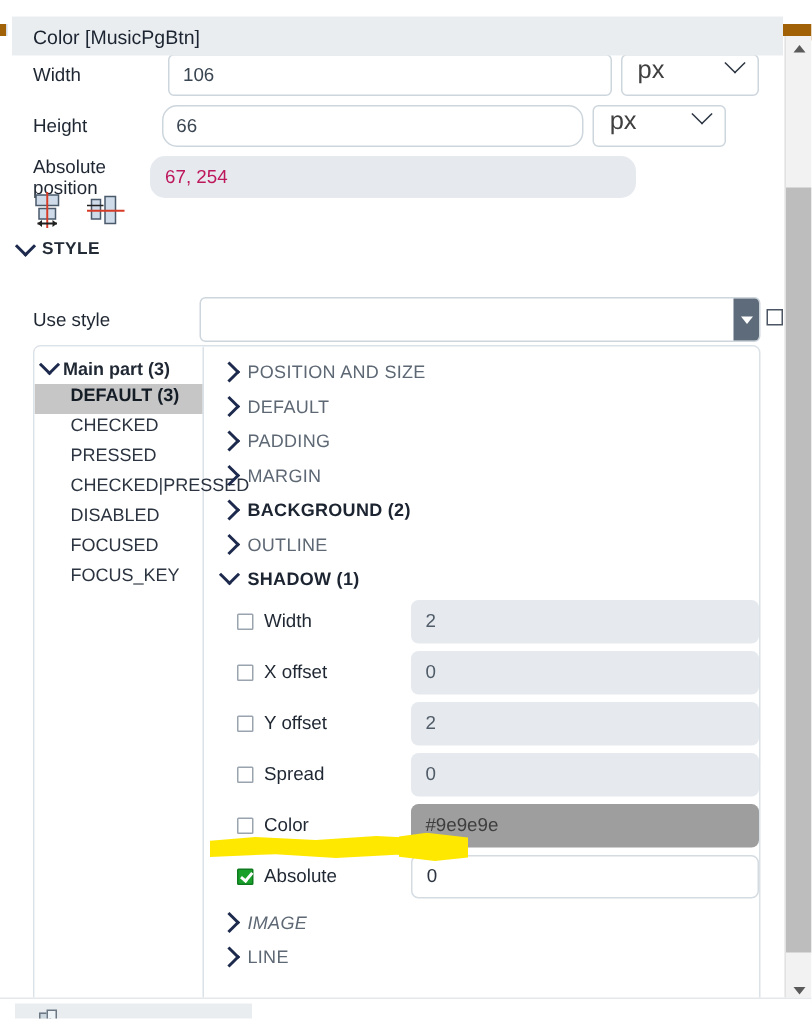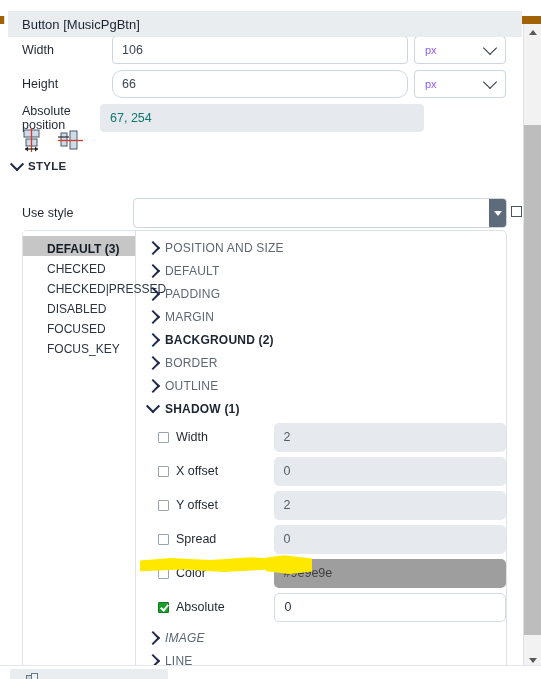--- a/index.html
+++ b/index.html
@@ -115,36 +115,36 @@
     box-sizing: border-box;
     display: flex;
     align-items: center;
     padding-left: 9px;
     font-size: 12.5px;
     color: #3b4653;
   }
   .field.readonly {
     background: #e6eaee;
     border-color: #e6eaee;
-    color: #0f766e;
+    color: #be185d;
+    border-radius: 10px;
   }
   .unit {
     width: 92px;
     height: 28px;
     margin-left: 6px;
     border: 1px solid #cdd6dd;
     border-radius: 4px;
     background: #ffffff;
     box-sizing: border-box;
     display: flex;
-    align-items: center;
     justify-content: space-between;
     padding: 0 10px 0 10px;
-    font-size: 11px;
-    color: #8b5cf6;
+    font-size: 17px;
+    color: #404040;
   }
   .chev-sm {
     width: 9px; height: 9px;
     border-right: 1.6px solid #2b3440;
     border-bottom: 1.6px solid #2b3440;
     transform: rotate(45deg);
     margin-bottom: 4px;
   }
 
   
@@ -251,21 +251,21 @@
     gap: 4px;
     padding-left: 5px;
     font-size: 12px;
     color: #1f2733;
     font-weight: bold;
     white-space: nowrap;
   }
   .tree-leaf {
     height: 20px;
     display: flex;
-    align-items: flex-end;
+    align-items: flex-start;
     padding-left: 24px;
     font-size: 12px;
     color: #2b3440;
     white-space: nowrap;
   }
   .tree-leaf.selected {
     background: #c6c6c6;
     font-weight: bold;
     color: #141c26;
   }
@@ -441,34 +441,34 @@
 </head>
 <body>
 
 <div class="tabstrip">
   <div class="tab">
     <span class="tab-icon"></span>
     <span class="tab-label">Properties</span>
   </div>
 </div>
 
-<div class="elem-header">Button [MusicPgBtn]</div>
+<div class="elem-header">Color [MusicPgBtn]</div>
 
 <div class="content">
 
   <div class="prow" style="top:10px;width:524px;">
     <span class="plabel">Width</span>
     <div class="field" style="width:296px;">106</div>
     <div class="unit">
       <span>px</span>
       <span class="chev-sm"></span>
     </div>
   </div>
 
-  <div class="prow" style="top:44px;width:524px;">
+  <div class="prow" style="top:44px;width:484px;">
     <span class="plabel">Height</span>
     <div class="field" style="width:296px;border-radius:10px;">66</div>
     <div class="unit">
       <span>px</span>
       <span class="chev-sm"></span>
     </div>
   </div>
 
   <div class="prow" style="top:78px;width:424px;">
     <span class="plabel">Absolute position</span>
@@ -505,27 +505,34 @@
   <div class="usestyle-combo">
     <div class="combo-arrow-btn">
       <span class="tri"></span>
     </div>
   </div>
   <div class="usestyle-check"></div>
 
   <div class="style-box">
 
     <div class="tree">
+      <div class="tree-node">
+        <span class="chev-down"></span>
+        <span>Main part (3)</span>
+      </div>
       <div class="tree-leaf selected">
         <span>DEFAULT (3)</span>
       </div>
       <div class="tree-leaf">
         <span>CHECKED</span>
       </div>
       <div class="tree-leaf">
+        <span>PRESSED</span>
+      </div>
+      <div class="tree-leaf">
         <span>CHECKED|PRESSED</span>
       </div>
       <div class="tree-leaf">
         <span>DISABLED</span>
       </div>
       <div class="tree-leaf">
         <span>FOCUSED</span>
       </div>
       <div class="tree-leaf">
         <span>FOCUS_KEY</span>
@@ -546,24 +553,20 @@
         <span class="chev-right"></span>
         <span>PADDING</span>
       </div>
       <div class="srow">
         <span class="chev-right"></span>
         <span>MARGIN</span>
       </div>
       <div class="srow bold">
         <span class="chev-right"></span>
         <span>BACKGROUND (2)</span>
-      </div>
-      <div class="srow">
-        <span class="chev-right"></span>
-        <span>BORDER</span>
       </div>
       <div class="srow">
         <span class="chev-right"></span>
         <span>OUTLINE</span>
       </div>
       <div class="srow open">
         <span class="chev-down"></span>
         <span>SHADOW (1)</span>
       </div>
 

